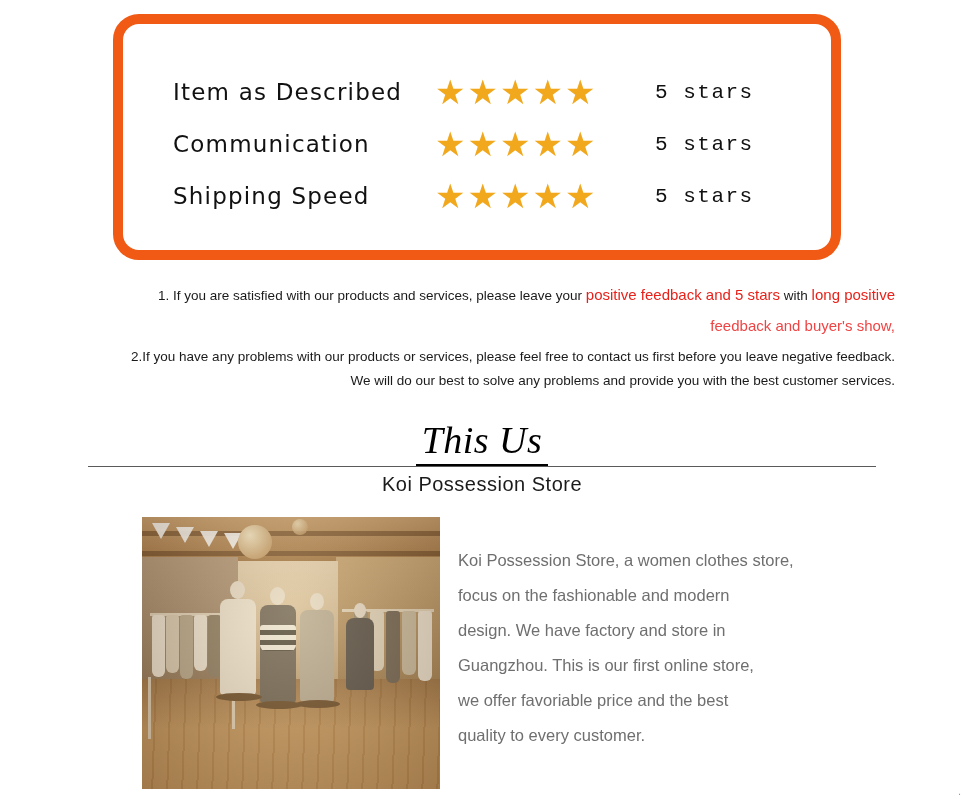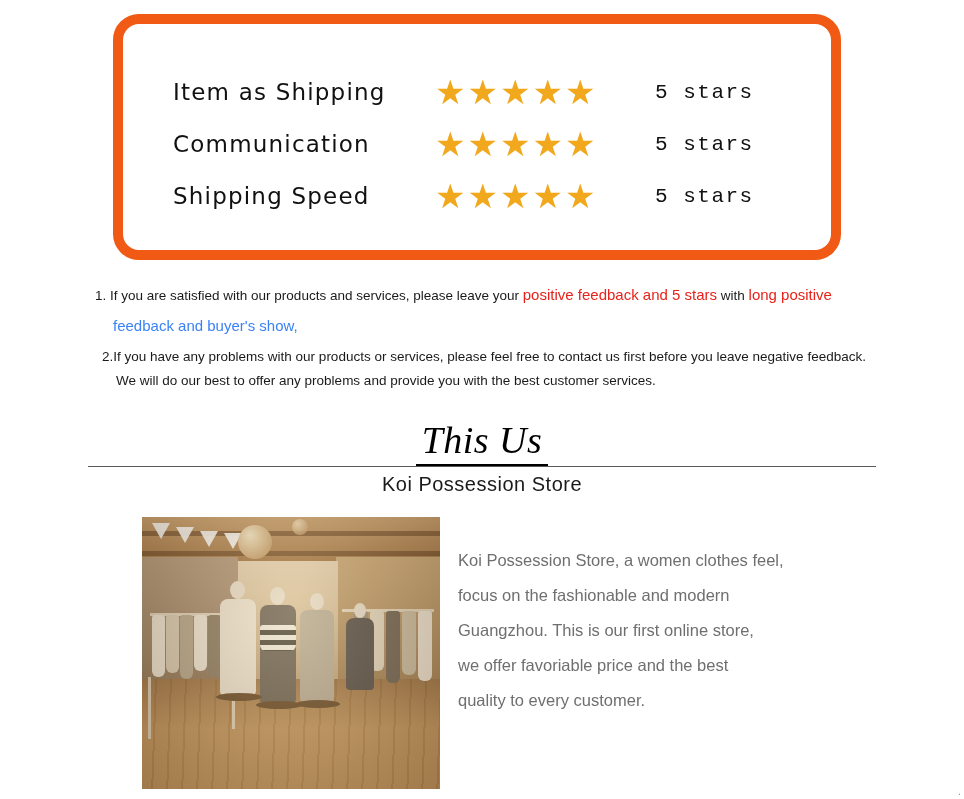--- a/index.html
+++ b/index.html
@@ -65,30 +65,31 @@
 
   
   .notes {
     position: absolute;
     left: 95px;
     top: 280px;
     width: 800px;
     font-size: 13.5px;
     line-height: 30px;
     color: #1a1a1a;
+    text-align: right;
   }
   .note-line-1 {
     white-space: nowrap;
   }
   .note-red {
     color: #e8221a;
     font-size: 15px;
   }
   .note-cont {
-    color: #3b82f6;
+    color: #ef4444;
     font-size: 15px;
     display: block;
     margin-left: 18px;
   }
   .note-2 {
     margin-top: 4px;
     margin-left: 7px;
     line-height: 24px;
   }
   .note-2-second {
@@ -236,21 +237,21 @@
     color: #999;
   }
 </style>
 </head>
 <body>
 
 <div class="ratings-card">
   <div class="ratings-table">
 
     <div class="rating-row">
-      <div class="rating-label">Item as Shipping</div>
+      <div class="rating-label">Item as Described</div>
       <div class="rating-stars">★★★★★</div>
       <div class="rating-score">5  stars</div>
     </div>
 
     <div class="rating-row">
       <div class="rating-label">Communication</div>
       <div class="rating-stars">★★★★★</div>
       <div class="rating-score">5  stars</div>
     </div>
 
@@ -265,21 +266,21 @@
 
 <div class="notes">
   <div class="note-line-1">
     <span>1.</span>
     <span>If you are satisfied with our products and services, please leave your </span><span class="note-red">positive feedback and 5 stars</span><span> with </span><span class="note-red">long positive</span>
   </div>
   <span class="note-cont">feedback and buyer's show,</span>
 
   <div class="note-2">
     <span>2.</span><span>If you have any problems with our products or services, please feel free to contact us first before you leave negative feedback.</span>
-    <span class="note-2-second">We will do our best to offer any problems and provide you with the best customer services.</span>
+    <span class="note-2-second">We will do our best to solve any problems and provide you with the best customer services.</span>
   </div>
 </div>
 
 <div class="about-wrap">
   <span class="about-title">This Us</span>
 </div>
 <div class="about-rule"></div>
 <div class="store-name">Koi Possession Store</div>
 
 <div class="store-photo">
@@ -332,20 +333,21 @@
   <div class="mannequin-body" style="left:204px; top:101px; width:28px; height:72px; background:#55504a;"></div>
 
   <div style="position:absolute; left:74px; top:176px; width:46px; height:8px; border-radius:50%; background:#6b4c2a;"></div>
   <div style="position:absolute; left:114px; top:184px; width:46px; height:8px; border-radius:50%; background:#6b4c2a;"></div>
   <div style="position:absolute; left:154px; top:183px; width:44px; height:8px; border-radius:50%; background:#6b4c2a;"></div>
 
   <div class="photo-glow"></div>
 </div>
 
 <div class="about-text">
-  <p>Koi Possession Store, a women clothes feel,</p>
+  <p>Koi Possession Store, a women clothes store,</p>
   <p>focus on the fashionable and modern</p>
+  <p>design. We have factory and store in</p>
   <p>Guangzhou. This is our first online store,</p>
   <p>we offer favoriable price and the best</p>
   <p>quality to every customer.</p>
 </div>
 
 <div class="corner-dot">.</div>
 
 </body></html>

